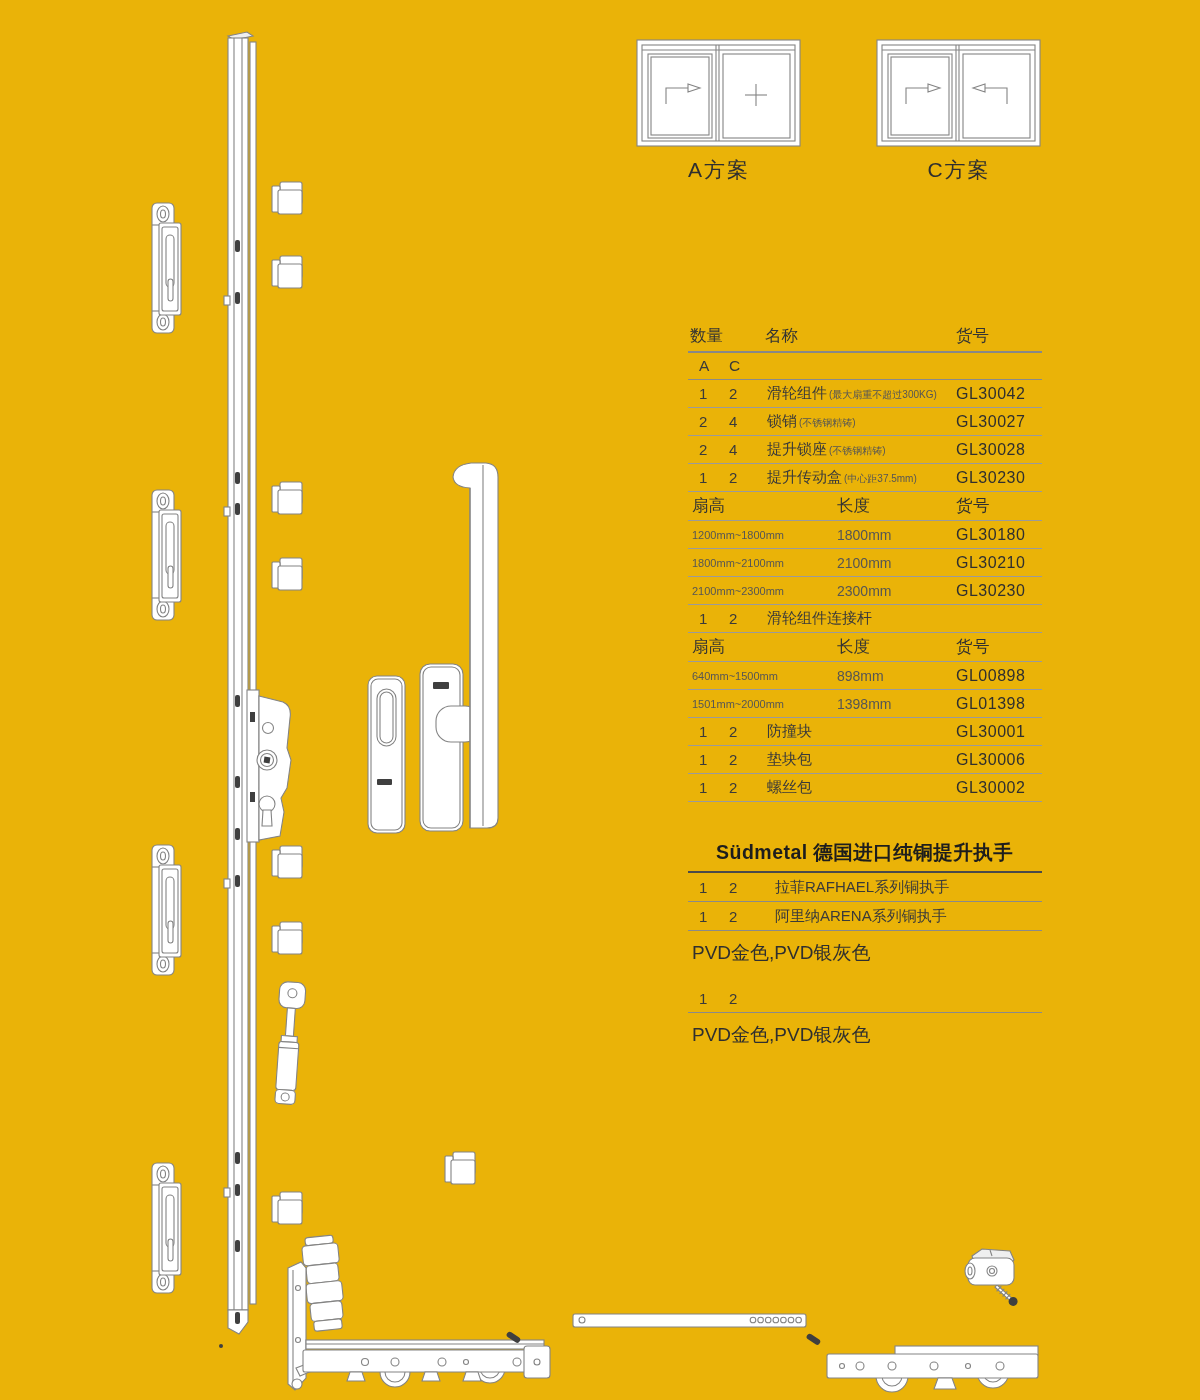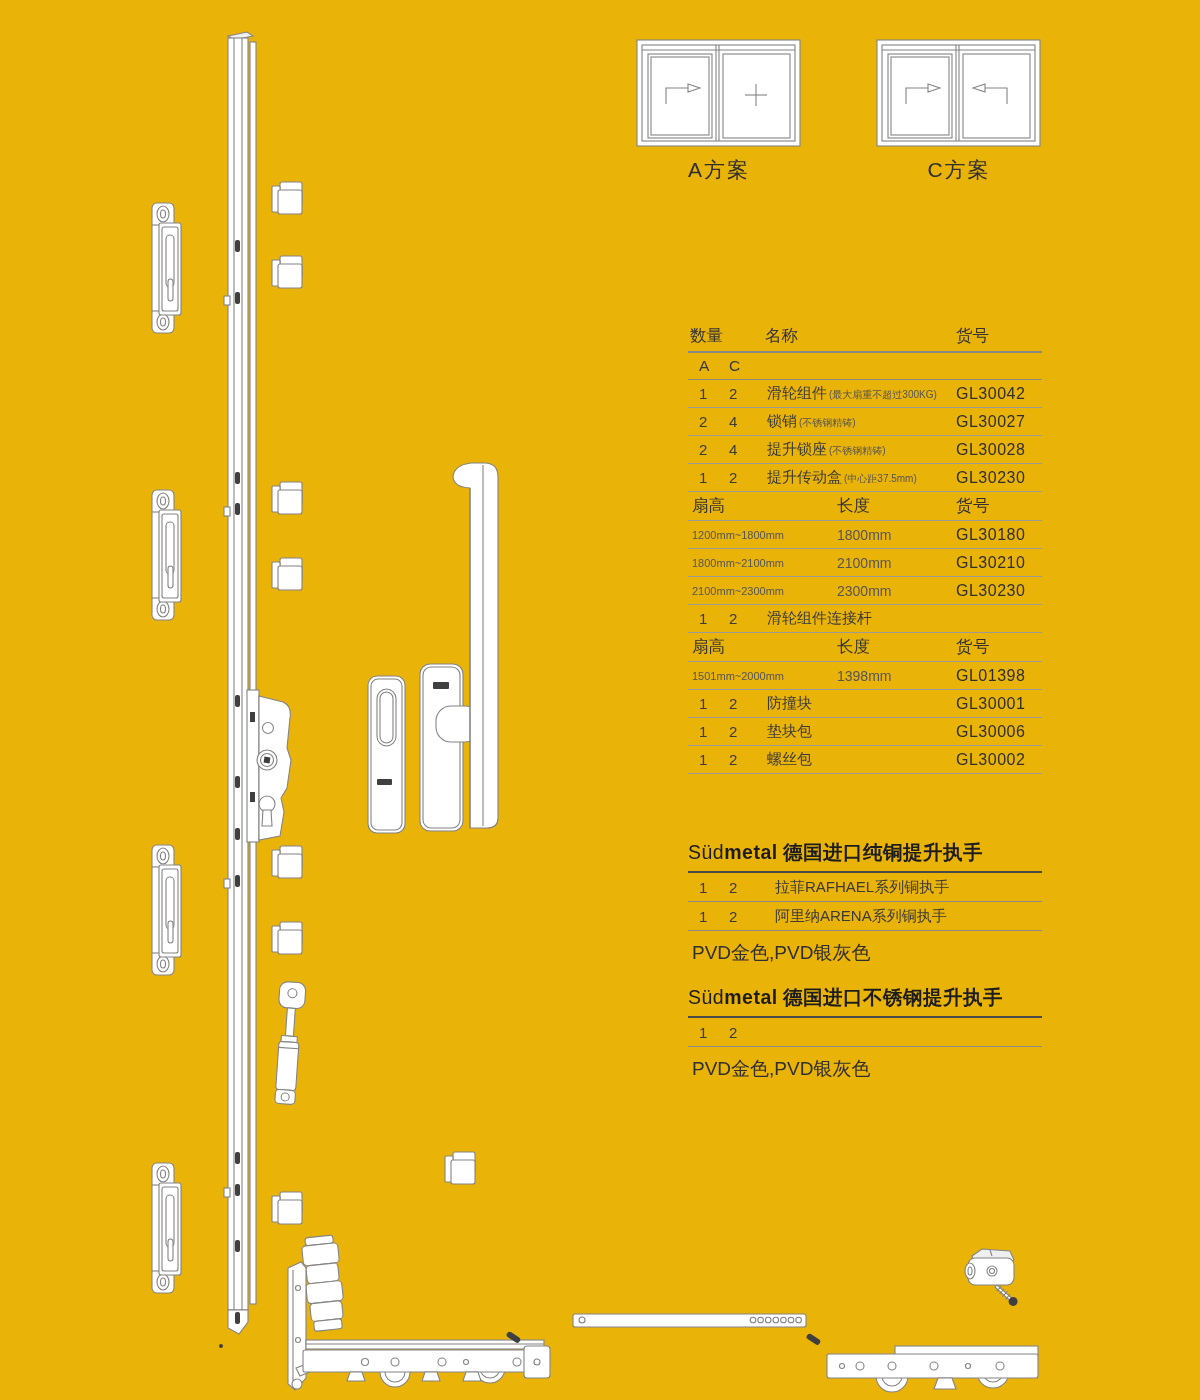--- a/index.html
+++ b/index.html
@@ -34,21 +34,21 @@
   .cn small { font-size:10px; color:#555; margin-left:2px; }
   .cg { width:86px; font-size:16px; letter-spacing:0.5px; color:#2f2f2f; }
   .cr { width:145px; padding-left:4px; font-size:11px; color:#555; }
   .cl { flex:1; font-size:14px; color:#555; }
   .subhead .cr, .subhead .cl { font-size:16.5px; color:#333; }
   .subhead .cg { font-size:16.5px; }
 
   
   .h-title { font-size:19.5px; color:#1d1d1d; padding-bottom:5px;
     border-bottom:2px solid #4a4a4a; white-space:nowrap; }
-  .brand-light { font-weight:400; letter-spacing:0.5px; }
+  .brand-light { font-weight:700; letter-spacing:0.5px;margin-left:28px; }
   .brand-bold { font-weight:800; letter-spacing:0.5px; }
   .h-cn { font-weight:bold; letter-spacing:0.5px; }
   .hrow { height:28px; font-size:15px; border-bottom:1.5px solid #8a8a8a; }
   .cn2 { flex:1; padding-left:14px; }
   .finish { margin-top:9px; font-size:19px; color:#2f2f2f; padding-left:4px; }
 </style>
 </head>
 <body>
 
 <div id="page">
@@ -342,20 +342,25 @@
           <span class="cc">2</span>
           <span class="cn">滑轮组件连接杆<small></small></span>
           <span class="cg"></span>
         </div>
         <div class="trow subhead">
           <span class="cr">扇高</span>
           <span class="cl">长度</span>
           <span class="cg">货号</span>
         </div>
         <div class="trow size">
+          <span class="cr">640mm~1500mm</span>
+          <span class="cl">898mm</span>
+          <span class="cg">GL00898</span>
+        </div>
+        <div class="trow size">
           <span class="cr">1501mm~2000mm</span>
           <span class="cl">1398mm</span>
           <span class="cg">GL01398</span>
         </div>
         <div class="trow part">
           <span class="ca">1</span>
           <span class="cc">2</span>
           <span class="cn">防撞块<small></small></span>
           <span class="cg">GL30001</span>
         </div>
@@ -388,24 +393,20 @@
         <div class="trow hrow">
           <span class="ca">1</span>
           <span class="cc">2</span>
           <span class="cn2">阿里纳ARENA系列铜执手</span>
         </div>
       </div>
     <div class="finish">PVD金色,PVD银灰色</div>
   </div>
 
   <div class="tbl" style="top:984px;">
-    <div class="h-title">
-      <span class="brand-light">Süd</span><span class="brand-bold">metal</span>
-      <span class="h-cn">德国进口不锈钢提升执手</span>
-    </div>
     <div>
         <div class="trow hrow">
           <span class="ca">1</span>
           <span class="cc">2</span>
           <span class="cn2"></span>
         </div>
       </div>
     <div class="finish">PVD金色,PVD银灰色</div>
   </div>
 

